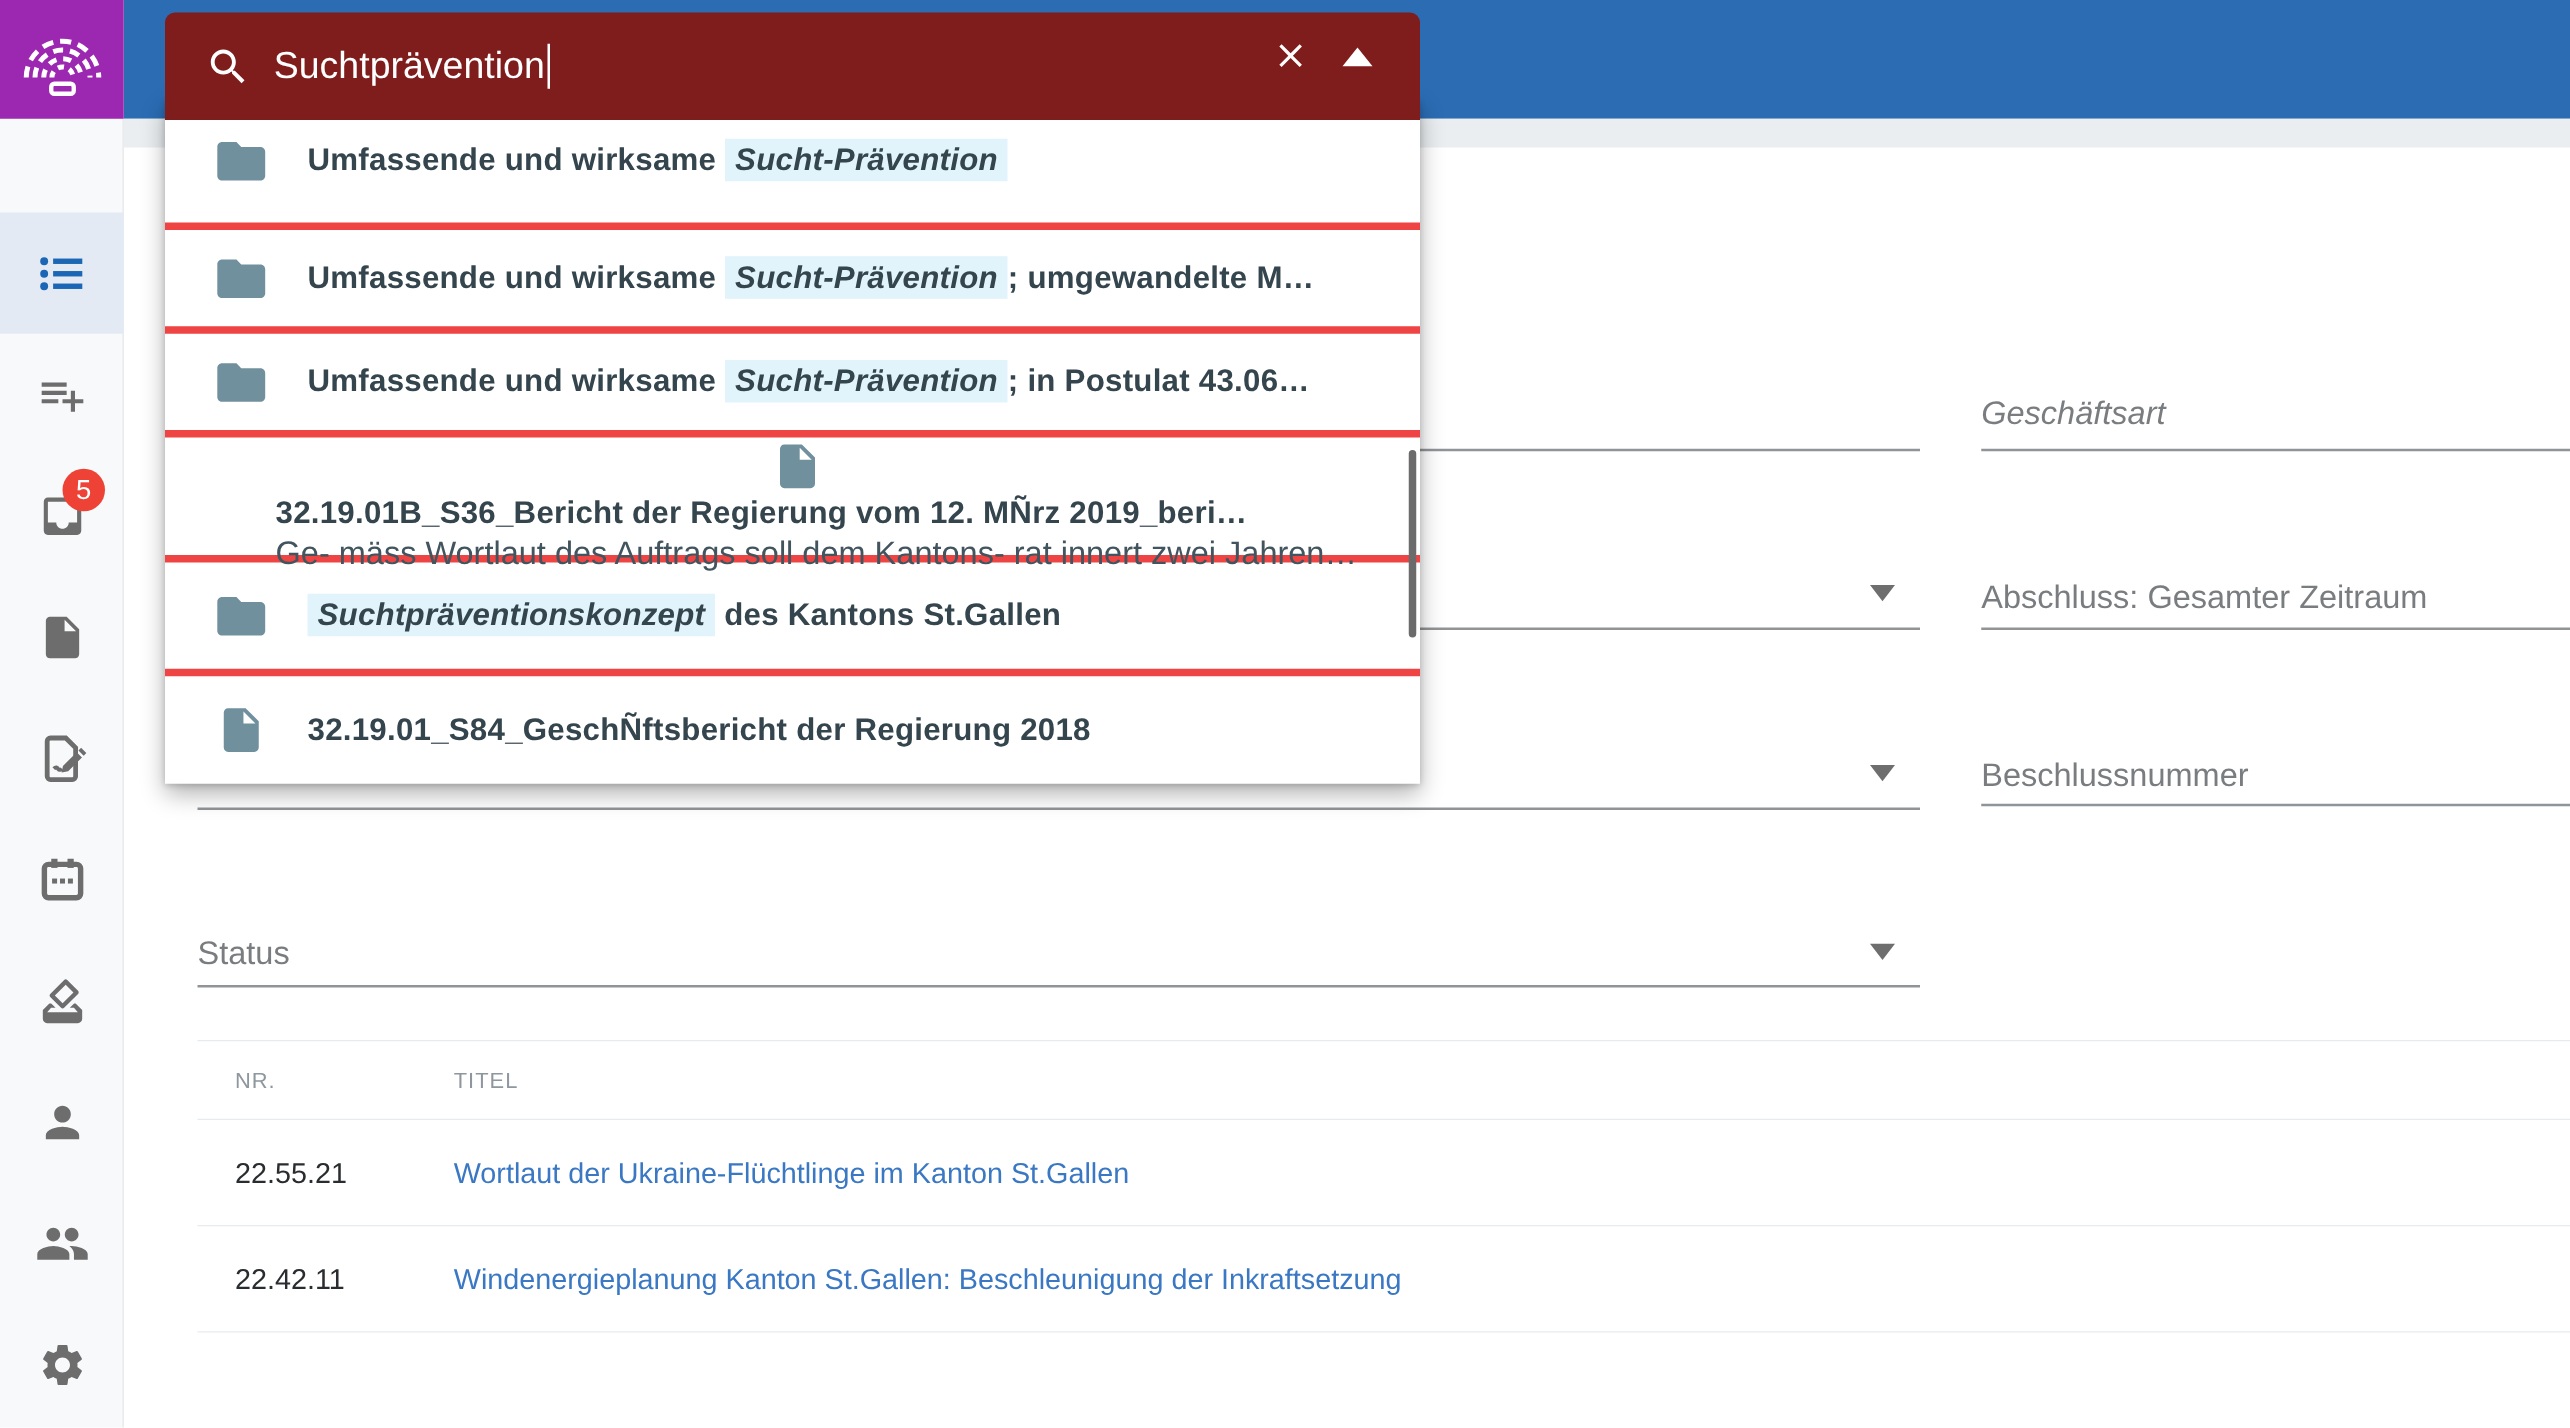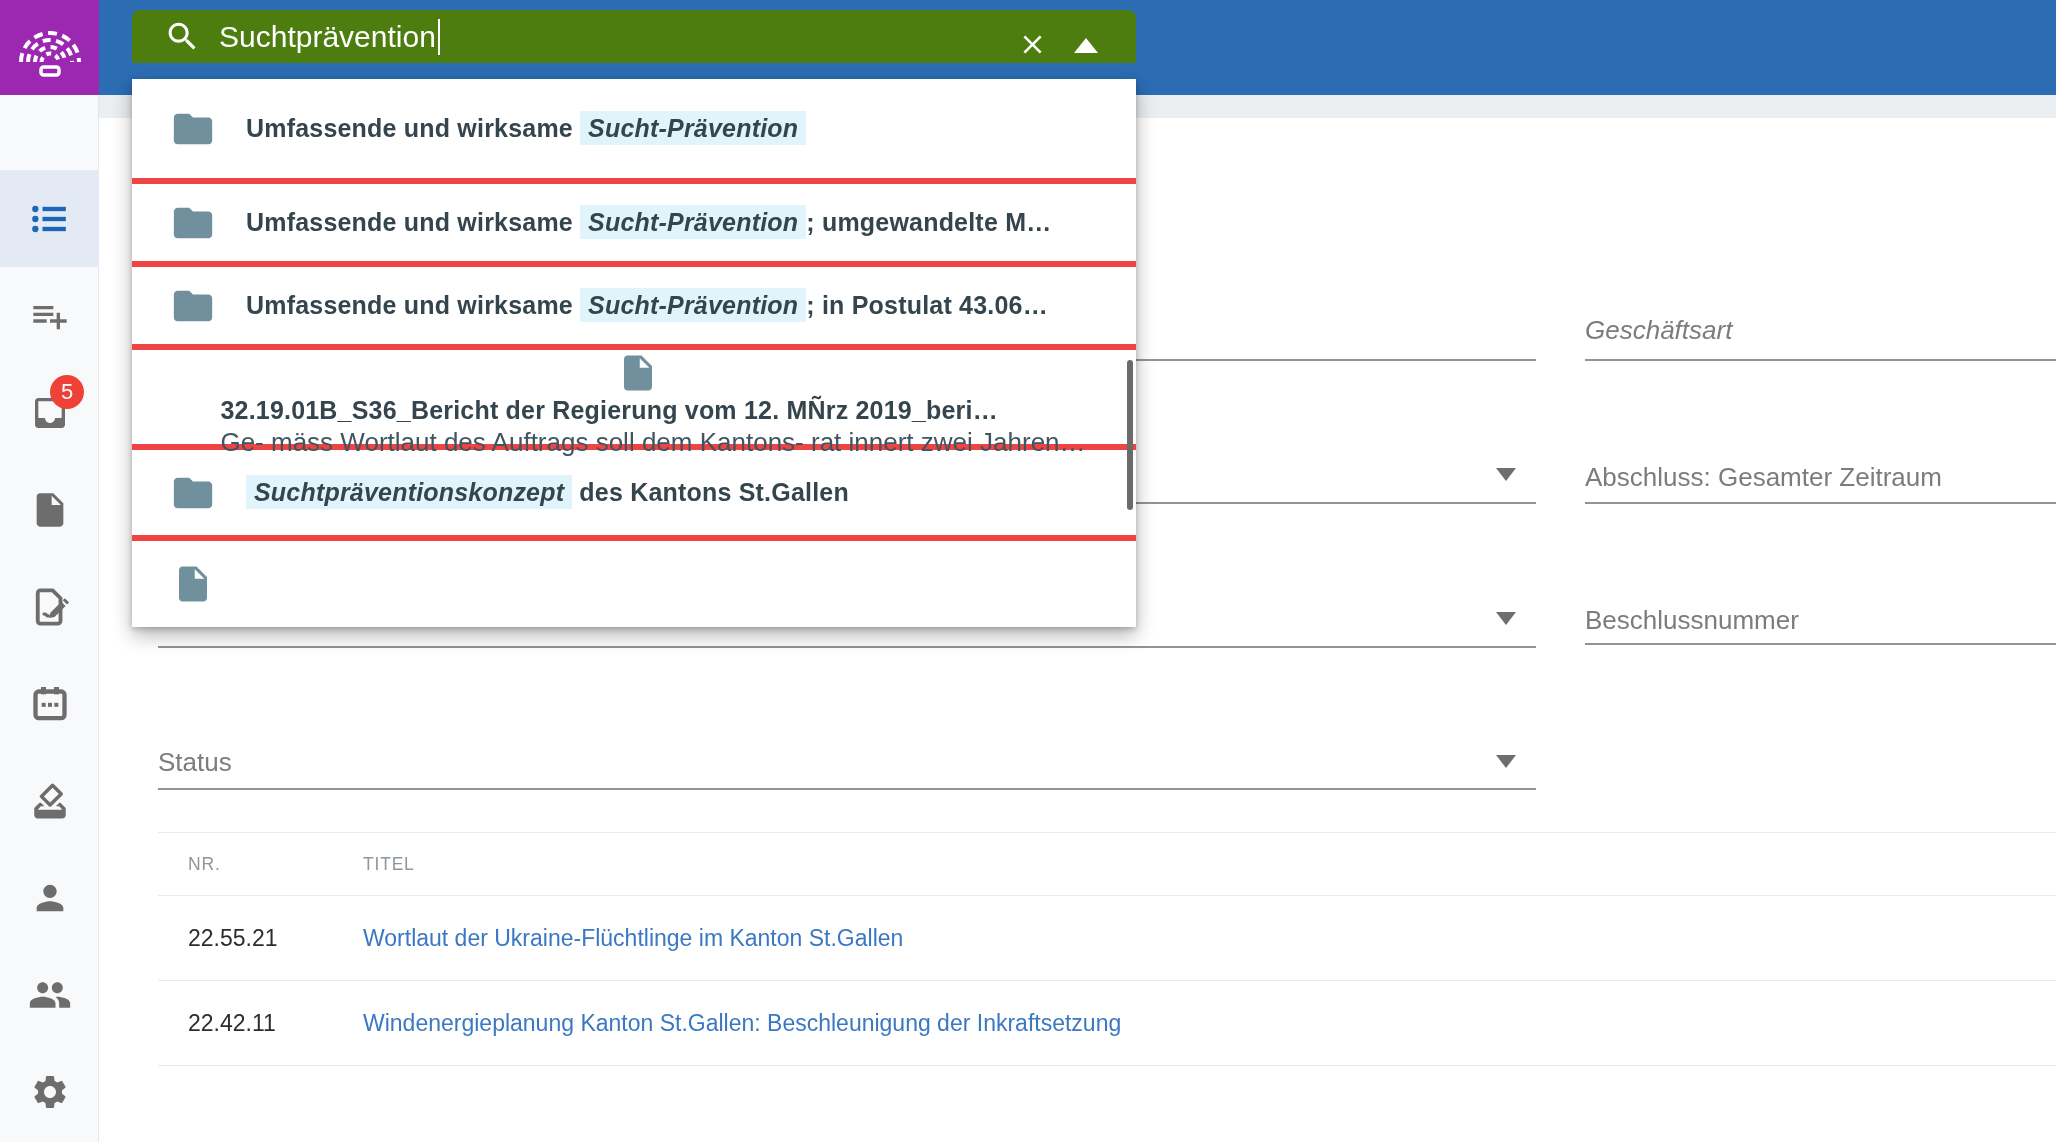--- a/index.html
+++ b/index.html
@@ -19,21 +19,21 @@
   .nav{position:absolute;left:0;top:170px;width:99px;}
   .nav-item{width:99px;height:97px;display:flex;align-items:center;justify-content:center;position:relative;}
   .nav-item svg{fill:#6d6d6d;}
   .nav-item.active{background:#e3eaf4;}
   .nav-item.active svg{fill:#1c66b6;}
   .badge{position:absolute;left:50px;top:11px;width:34px;height:34px;border-radius:50%;
          background:#ee4236;color:#fff;font-size:22px;display:flex;align-items:center;
          justify-content:center;z-index:2;}
 
   
-  .searchbar{position:absolute;left:132px;top:10px;width:1004px;height:53px;background:#4d7c0f;
+  .searchbar{position:absolute;left:132px;top:10px;width:1004px;height:86px;background:#7f1d1d;
              border-radius:8px 8px 0 0;z-index:12;display:flex;align-items:center;box-sizing:border-box;}
   .search-glass{margin-left:32px;display:flex;}
   .search-text{color:#ffffff;font-size:30px;margin-left:18px;white-space:pre;}
   .cursor{display:inline-block;width:2px;height:36px;background:#ffffff;vertical-align:-7px;margin-left:2px;}
   .clear-btn{position:absolute;right:88px;top:19px;display:flex;cursor:pointer;}
   .collapse-btn{position:absolute;right:38px;top:28px;width:0;height:0;cursor:pointer;
         border-left:12px solid transparent;border-right:12px solid transparent;border-bottom:15px solid #ffffff;}
 
   
   .dropdown{position:absolute;left:132px;top:79px;width:1004px;background:#ffffff;z-index:10;
@@ -227,20 +227,23 @@
         <div class="sug-text">
           <div class="sug-title"><span class="hl">Suchtpräventionskonzept</span><span> des Kantons St.Gallen</span></div>
         </div>
       </div>
       <div class="sug">
         <span class="sug-icon">
     <svg width="42" height="46" viewBox="0 0 24 24">
             <path d="M6 2c-1.1 0-1.99.9-1.99 2L4 20c0 1.1.89 2 1.99 2H18c1.1 0 2-.9 2-2V8l-6-6H6zm7 7V3.5L18.5 9H13z"></path>
           </svg>
   </span>
+        <div class="sug-text">
+          <div class="sug-title">32.19.01_S84_GeschÑftsbericht der Regierung 2018</div>
+        </div>
       </div>
       <div class="dd-scroll"></div>
   </div>
 
   <div class="hline" style="left:158px;top:359px;width:1378px;"></div>
   <span class="partial-g">g</span>
   <div class="hline" style="left:158px;top:502px;width:1378px;"></div>
   <div class="caret" style="left:1496px;top:468px;"></div>
   <div class="hline" style="left:158px;top:646px;width:1378px;"></div>
   <div class="caret" style="left:1496px;top:612px;"></div>

